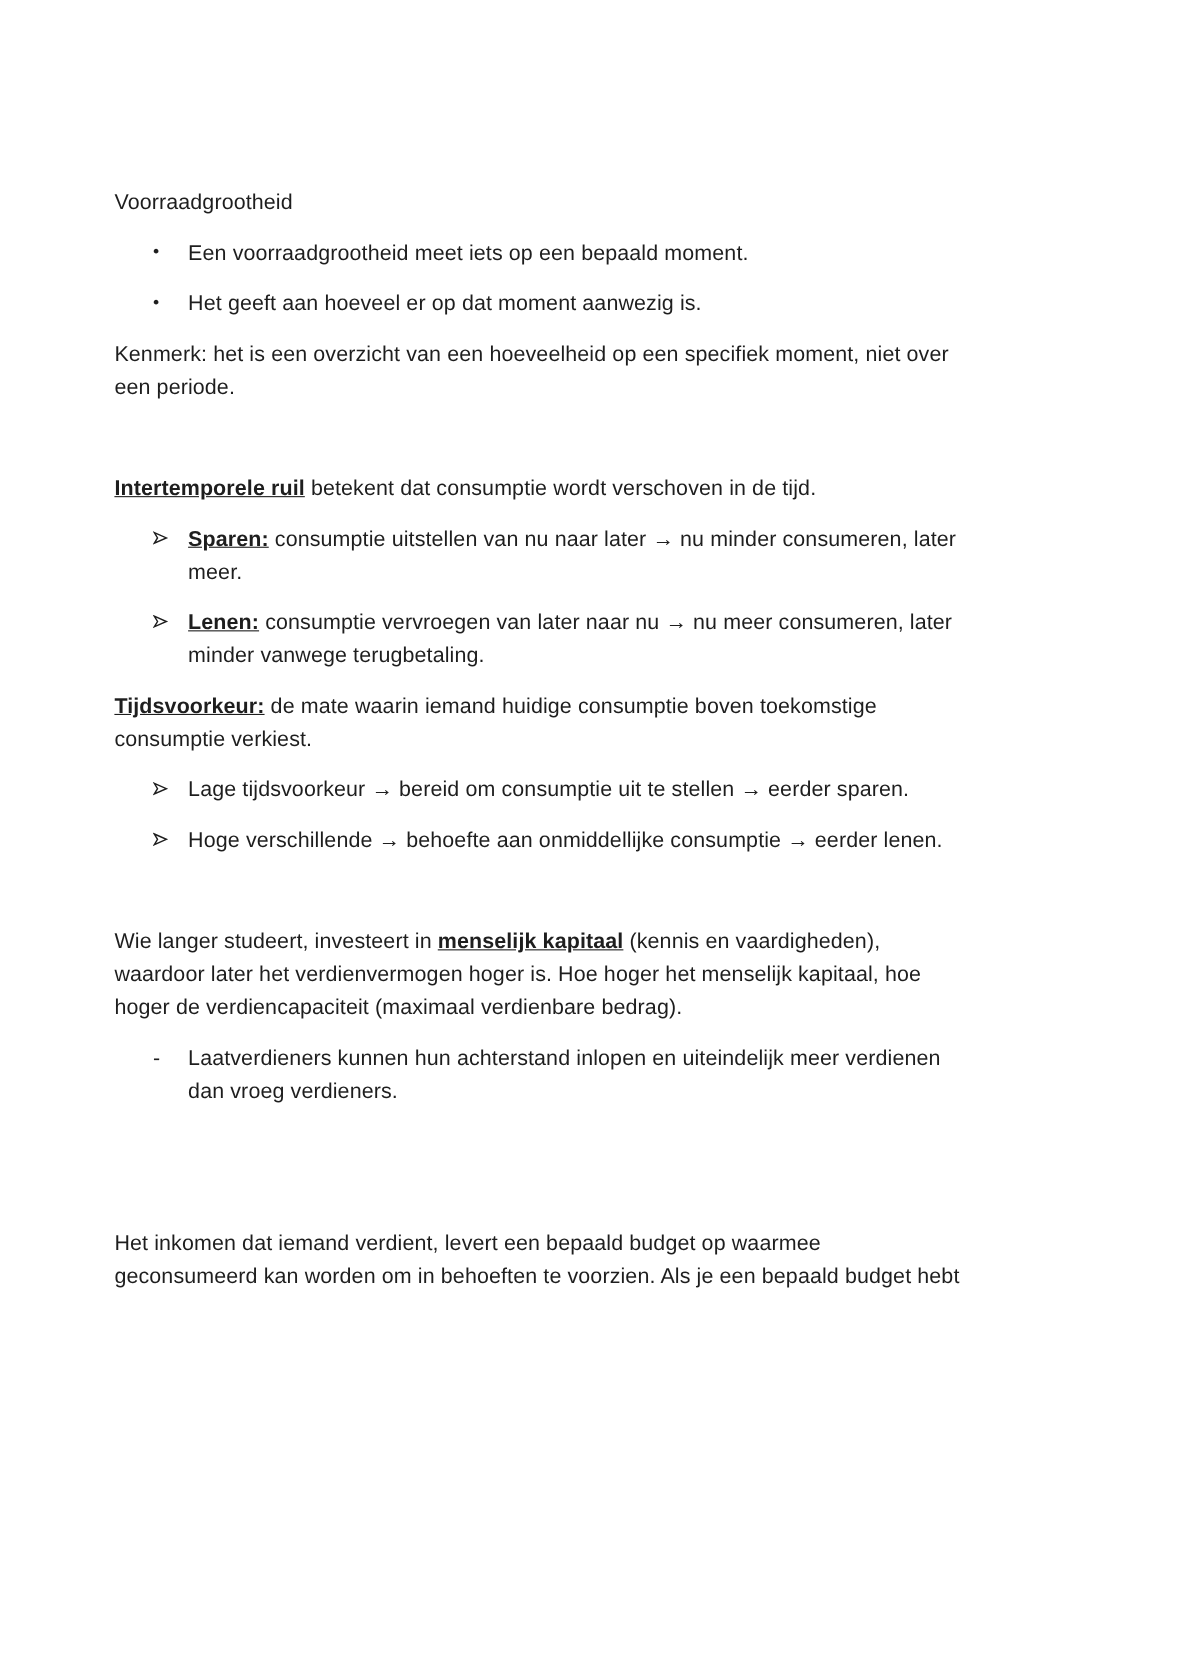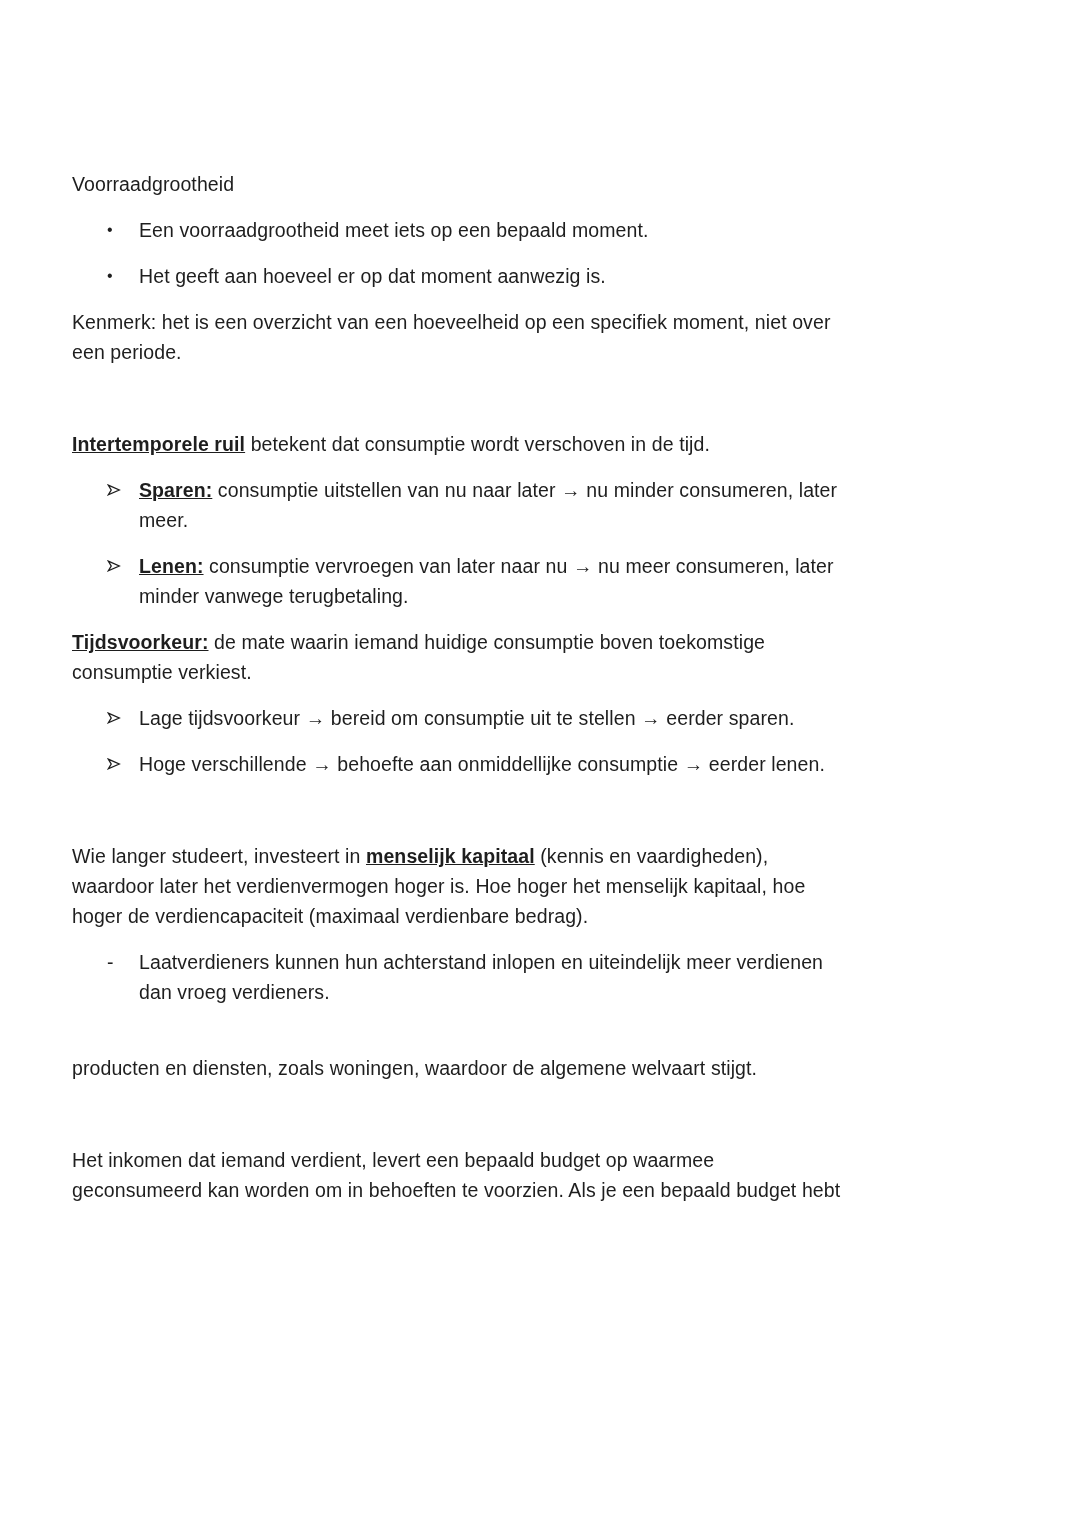--- a/index.html
+++ b/index.html
@@ -11,21 +11,21 @@
     width: 1080px;
     height: 1527px;
     overflow: hidden;
     font-family: "Liberation Sans", "DejaVu Sans", sans-serif;
     color: #1e1e1e;
   }
   .page {
     box-sizing: border-box;
     width: 1080px;
     height: 1527px;
-    padding: 169px 112px 0 72px;
+    padding: 169px 112px 0 104px;
     background: #ffffff;
   }
   .doc {
     font-size: 19.5px;
     line-height: 30px;
     letter-spacing: 0.1px;
   }
   .para {
     margin: 0 0 16px 0;
   }
@@ -107,17 +107,17 @@
             <path d="M1.5 2.5 L14 8 L1.5 13.5 L4.8 8 Z" fill="#ffffff" stroke="#1e1e1e" stroke-width="1.5" stroke-linejoin="miter"></path>
           </svg></span>
         <div class="bullet-text"><span class="run">Hoge verschillende → behoefte aan onmiddellijke consumptie → eerder lenen.</span></div>
       </div>
       <div class="spacer"></div>
       <p class="para"><span class="run">Wie langer studeert, investeert in </span><span class="run bold">menselijk kapitaal</span><span class="run"> (kennis en vaardigheden),</span><br><span class="run">waardoor later het verdienvermogen hoger is. Hoe hoger het menselijk kapitaal, hoe</span><br><span class="run">hoger de verdiencapaciteit (maximaal verdienbare bedrag).</span></p>
       <div class="bullet">
         <span class="marker marker-dash">-</span>
         <div class="bullet-text"><span class="run">Laatverdieners kunnen hun achterstand inlopen en uiteindelijk meer verdienen</span><br><span class="run">dan vroeg verdieners.</span></div>
       </div>
-      <p class="para"><br><span class="run">producten en diensten, zoals woningen, waardoor de algemene welvaart stijgt.</span></p>
+      <p class="para"><br></p>
       <div class="spacer"></div>
       <p class="para"><span class="run">Het inkomen dat iemand verdient, levert een bepaald budget op waarmee</span><br><span class="run">geconsumeerd kan worden om in behoeften te voorzien. Als je een bepaald budget hebt</span></p>
     </div>
 </div>
 
 </body></html>

